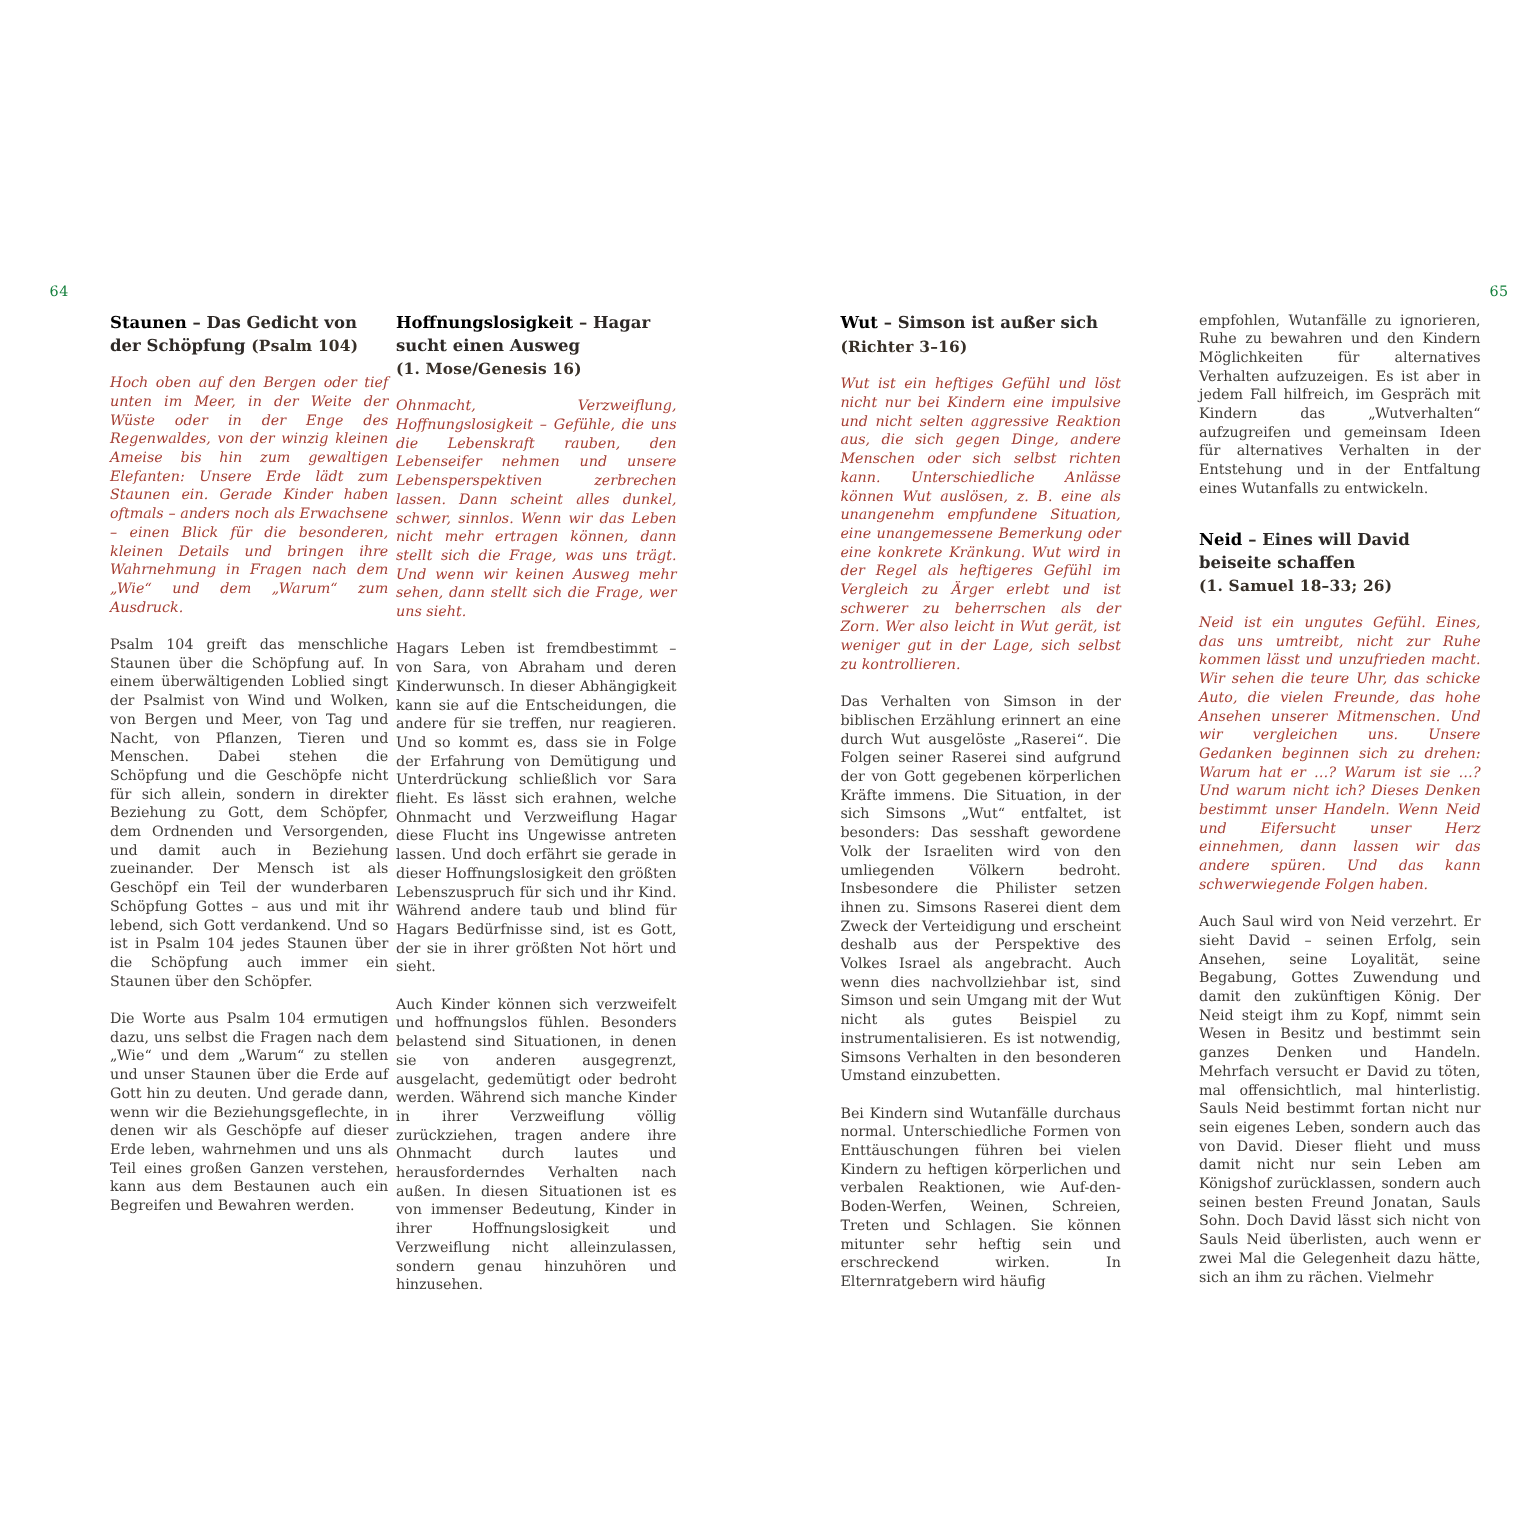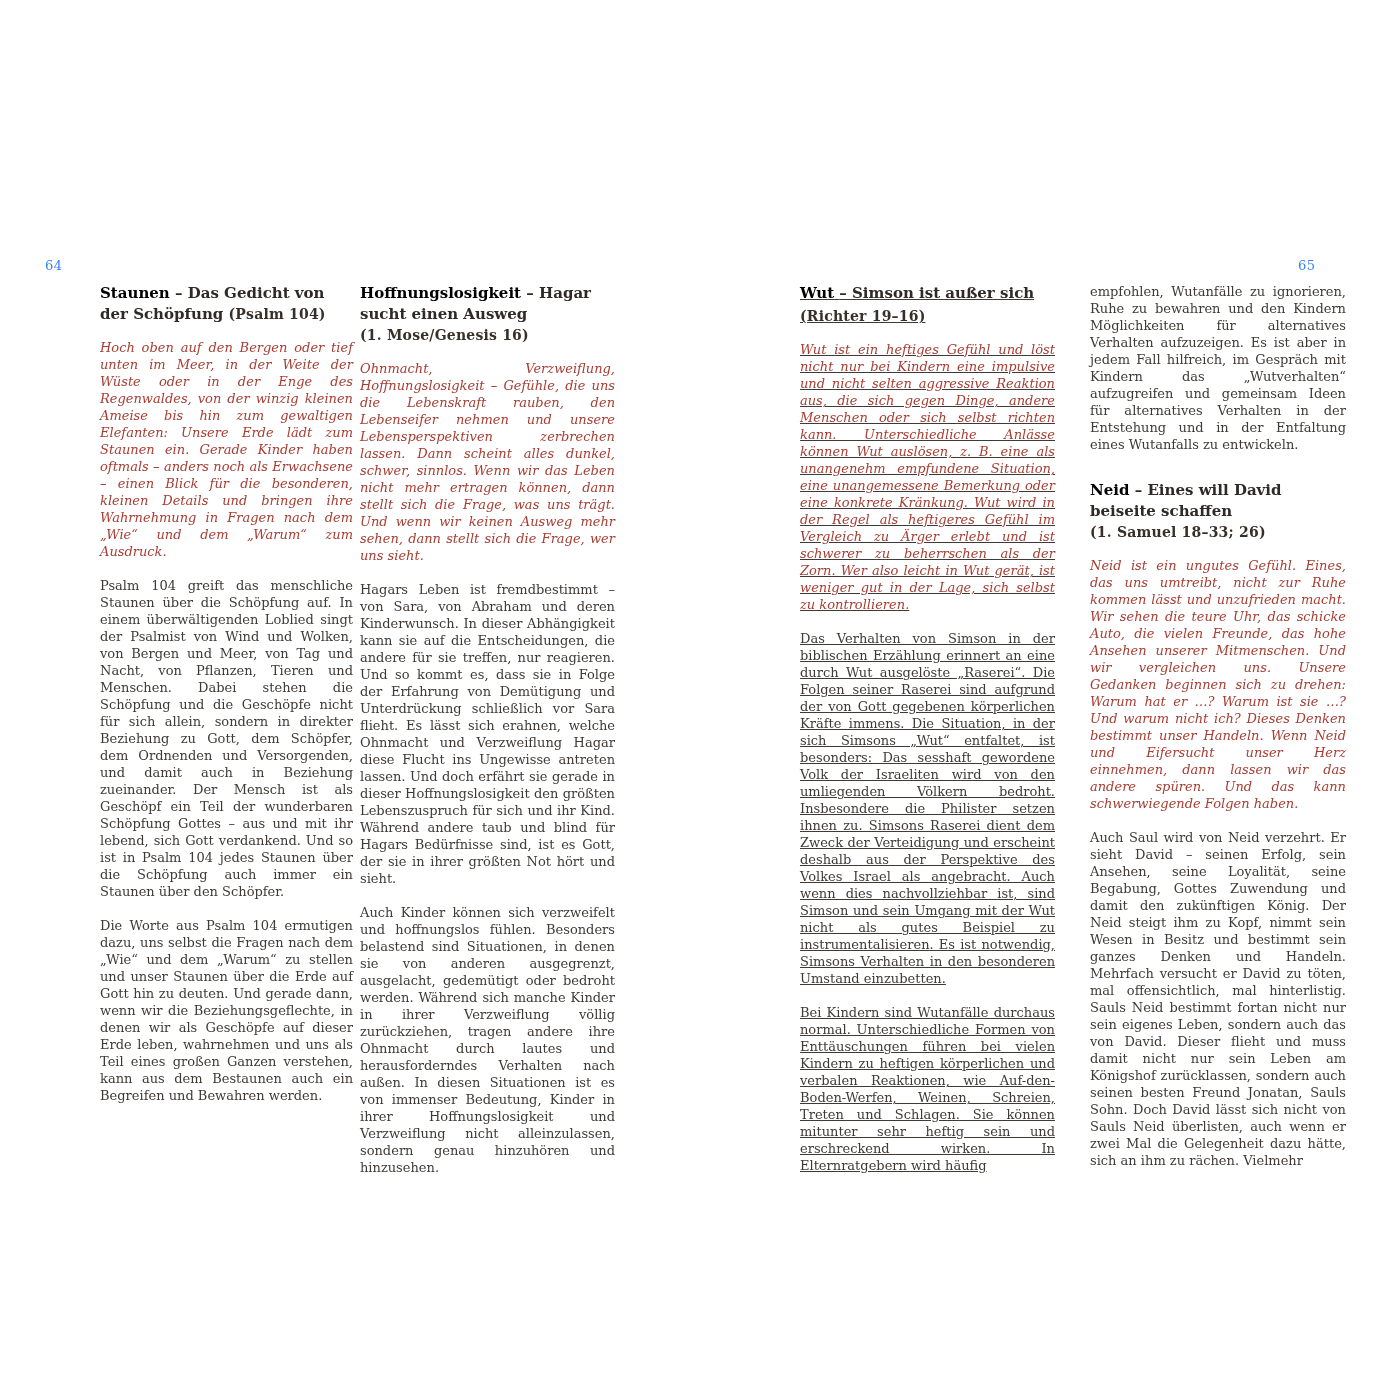--- a/index.html
+++ b/index.html
@@ -8,37 +8,37 @@
     width: 1400px; height: 1400px;
     position: relative;
     font-family: "DejaVu Serif", "Liberation Serif", serif;
     color: #3f3a36;
   }
   .spread { position: absolute; inset: 0; background: #ffffff; }
 
   .page-number {
     position: absolute;
     font-size: 13px;
-    color: #3b82f6;
+    color: #15803d;
     letter-spacing: 0.5px;
   }
   #pagenum-left  { left: 45px;  top: 258px; }
-  #pagenum-right { left: 1298px; top: 258px; }
+  #pagenum-right { left: 1354px; top: 258px; }
 
   .col {
     position: absolute;
     top: 283px;
     width: 255px;
     text-align: justify;
     font-size: 13px;
     line-height: 17px;
   }
   #p64-col1 { left: 100px; width: 253px; }
   #p64-col2 { left: 360px; }
-  #p65-col1 { left: 800px; text-decoration: underline; }
+  #p65-col1 { left: 764px; }
   #p65-col2 { left: 1090px; width: 256px; }
 
   h2.article-heading {
     font-size: 15px;
     line-height: 21px;
     font-weight: bold;
     color: #2f2a27;
     text-align: left;
     margin-bottom: 14px;
   }
@@ -76,21 +76,21 @@
   </div>
 
   <div id="p64-col2" class="col">
     <h2 class="article-heading"><span class="keyword">Hoffnungslosigkeit</span> <span>– Hagar sucht einen Ausweg</span> <span class="ref">(1. Mose/Genesis 16)</span></h2>
     <p class="intro">Ohnmacht, Verzweiflung, Hoffnungslosigkeit – Gefühle, die uns die Lebenskraft rauben, den Lebenseifer nehmen und unsere Lebensperspektiven zerbrechen lassen. Dann scheint alles dunkel, schwer, sinnlos. Wenn wir das Leben nicht mehr ertragen können, dann stellt sich die Frage, was uns trägt. Und wenn wir keinen Ausweg mehr sehen, dann stellt sich die Frage, wer uns sieht.</p>
     <p class="body-para">Hagars Leben ist fremdbestimmt – von Sara, von Abraham und deren Kinderwunsch. In dieser Abhängigkeit kann sie auf die Entscheidungen, die andere für sie treffen, nur reagieren. Und so kommt es, dass sie in Folge der Erfahrung von Demütigung und Unterdrückung schließlich vor Sara flieht. Es lässt sich erahnen, welche Ohnmacht und Verzweiflung Hagar diese Flucht ins Ungewisse antreten lassen. Und doch erfährt sie gerade in dieser Hoffnungslosigkeit den größten Lebenszuspruch für sich und ihr Kind. Während andere taub und blind für Hagars Bedürfnisse sind, ist es Gott, der sie in ihrer größten Not hört und sieht.</p>
     <p class="body-para last">Auch Kinder können sich verzweifelt und hoffnungslos fühlen. Besonders belastend sind Situationen, in denen sie von anderen ausgegrenzt, ausgelacht, gedemütigt oder bedroht werden. Während sich manche Kinder in ihrer Verzweiflung völlig zurückziehen, tragen andere ihre Ohnmacht durch lautes und herausforderndes Verhalten nach außen. In diesen Situationen ist es von immenser Bedeutung, Kinder in ihrer Hoffnungslosigkeit und Verzweiflung nicht alleinzulassen, sondern genau hinzuhören und hinzusehen.</p>
   </div>
 
   <div id="p65-col1" class="col">
-    <h2 class="article-heading"><span class="keyword">Wut</span> <span>– Simson ist außer sich</span> <span class="ref block">(Richter 19–16)</span></h2>
+    <h2 class="article-heading"><span class="keyword">Wut</span> <span>– Simson ist außer sich</span> <span class="ref block">(Richter 3–16)</span></h2>
     <p class="intro">Wut ist ein heftiges Gefühl und löst nicht nur bei Kindern eine impulsive und nicht selten aggressive Reaktion aus, die sich gegen Dinge, andere Menschen oder sich selbst richten kann. Unterschiedliche Anlässe können Wut auslösen, z. B. eine als unangenehm empfundene Situation, eine unangemessene Bemerkung oder eine konkrete Kränkung. Wut wird in der Regel als heftigeres Gefühl im Vergleich zu Ärger erlebt und ist schwerer zu beherrschen als der Zorn. Wer also leicht in Wut gerät, ist weniger gut in der Lage, sich selbst zu kontrollieren.</p>
     <p class="body-para">Das Verhalten von Simson in der biblischen Erzählung erinnert an eine durch Wut ausgelöste „Raserei“. Die Folgen seiner Raserei sind aufgrund der von Gott gegebenen körperlichen Kräfte immens. Die Situation, in der sich Simsons „Wut“ entfaltet, ist besonders: Das sesshaft gewordene Volk der Israeliten wird von den umliegenden Völkern bedroht. Insbesondere die Philister setzen ihnen zu. Simsons Raserei dient dem Zweck der Verteidigung und erscheint deshalb aus der Perspektive des Volkes Israel als angebracht. Auch wenn dies nachvollziehbar ist, sind Simson und sein Umgang mit der Wut nicht als gutes Beispiel zu instrumentalisieren. Es ist notwendig, Simsons Verhalten in den besonderen Umstand einzubetten.</p>
     <p class="body-para last">Bei Kindern sind Wutanfälle durchaus normal. Unterschiedliche Formen von Enttäuschungen führen bei vielen Kindern zu heftigen körperlichen und verbalen Reaktionen, wie Auf-den-Boden-Werfen, Weinen, Schreien, Treten und Schlagen. Sie können mitunter sehr heftig sein und erschreckend wirken. In Elternratgebern wird häufig</p>
   </div>
 
   <div id="p65-col2" class="col">
     <p class="body-para">empfohlen, Wutanfälle zu ignorieren, Ruhe zu bewahren und den Kindern Möglichkeiten für alternatives Verhalten aufzuzeigen. Es ist aber in jedem Fall hilfreich, im Gespräch mit Kindern das „Wutverhalten“ aufzugreifen und gemeinsam Ideen für alternatives Verhalten in der Entstehung und in der Entfaltung eines Wutanfalls zu entwickeln.</p>
     <h2 class="article-heading mt"><span class="keyword">Neid</span> <span>– Eines will David beiseite schaffen</span> <span class="ref">(1. Samuel 18–33; 26)</span></h2>
     <p class="intro">Neid ist ein ungutes Gefühl. Eines, das uns umtreibt, nicht zur Ruhe kommen lässt und unzufrieden macht. Wir sehen die teure Uhr, das schicke Auto, die vielen Freunde, das hohe Ansehen unserer Mitmenschen. Und wir vergleichen uns. Unsere Gedanken beginnen sich zu drehen: Warum hat er …? Warum ist sie …? Und warum nicht ich? Dieses Denken bestimmt unser Handeln. Wenn Neid und Eifersucht unser Herz einnehmen, dann lassen wir das andere spüren. Und das kann schwerwiegende Folgen haben.</p>
     <p class="body-para last">Auch Saul wird von Neid verzehrt. Er sieht David – seinen Erfolg, sein Ansehen, seine Loyalität, seine Begabung, Gottes Zuwendung und damit den zukünftigen König. Der Neid steigt ihm zu Kopf, nimmt sein Wesen in Besitz und bestimmt sein ganzes Denken und Handeln. Mehrfach versucht er David zu töten, mal offensichtlich, mal hinterlistig. Sauls Neid bestimmt fortan nicht nur sein eigenes Leben, sondern auch das von David. Dieser flieht und muss damit nicht nur sein Leben am Königshof zurücklassen, sondern auch seinen besten Freund Jonatan, Sauls Sohn. Doch David lässt sich nicht von Sauls Neid überlisten, auch wenn er zwei Mal die Gelegenheit dazu hätte, sich an ihm zu rächen. Vielmehr</p>

